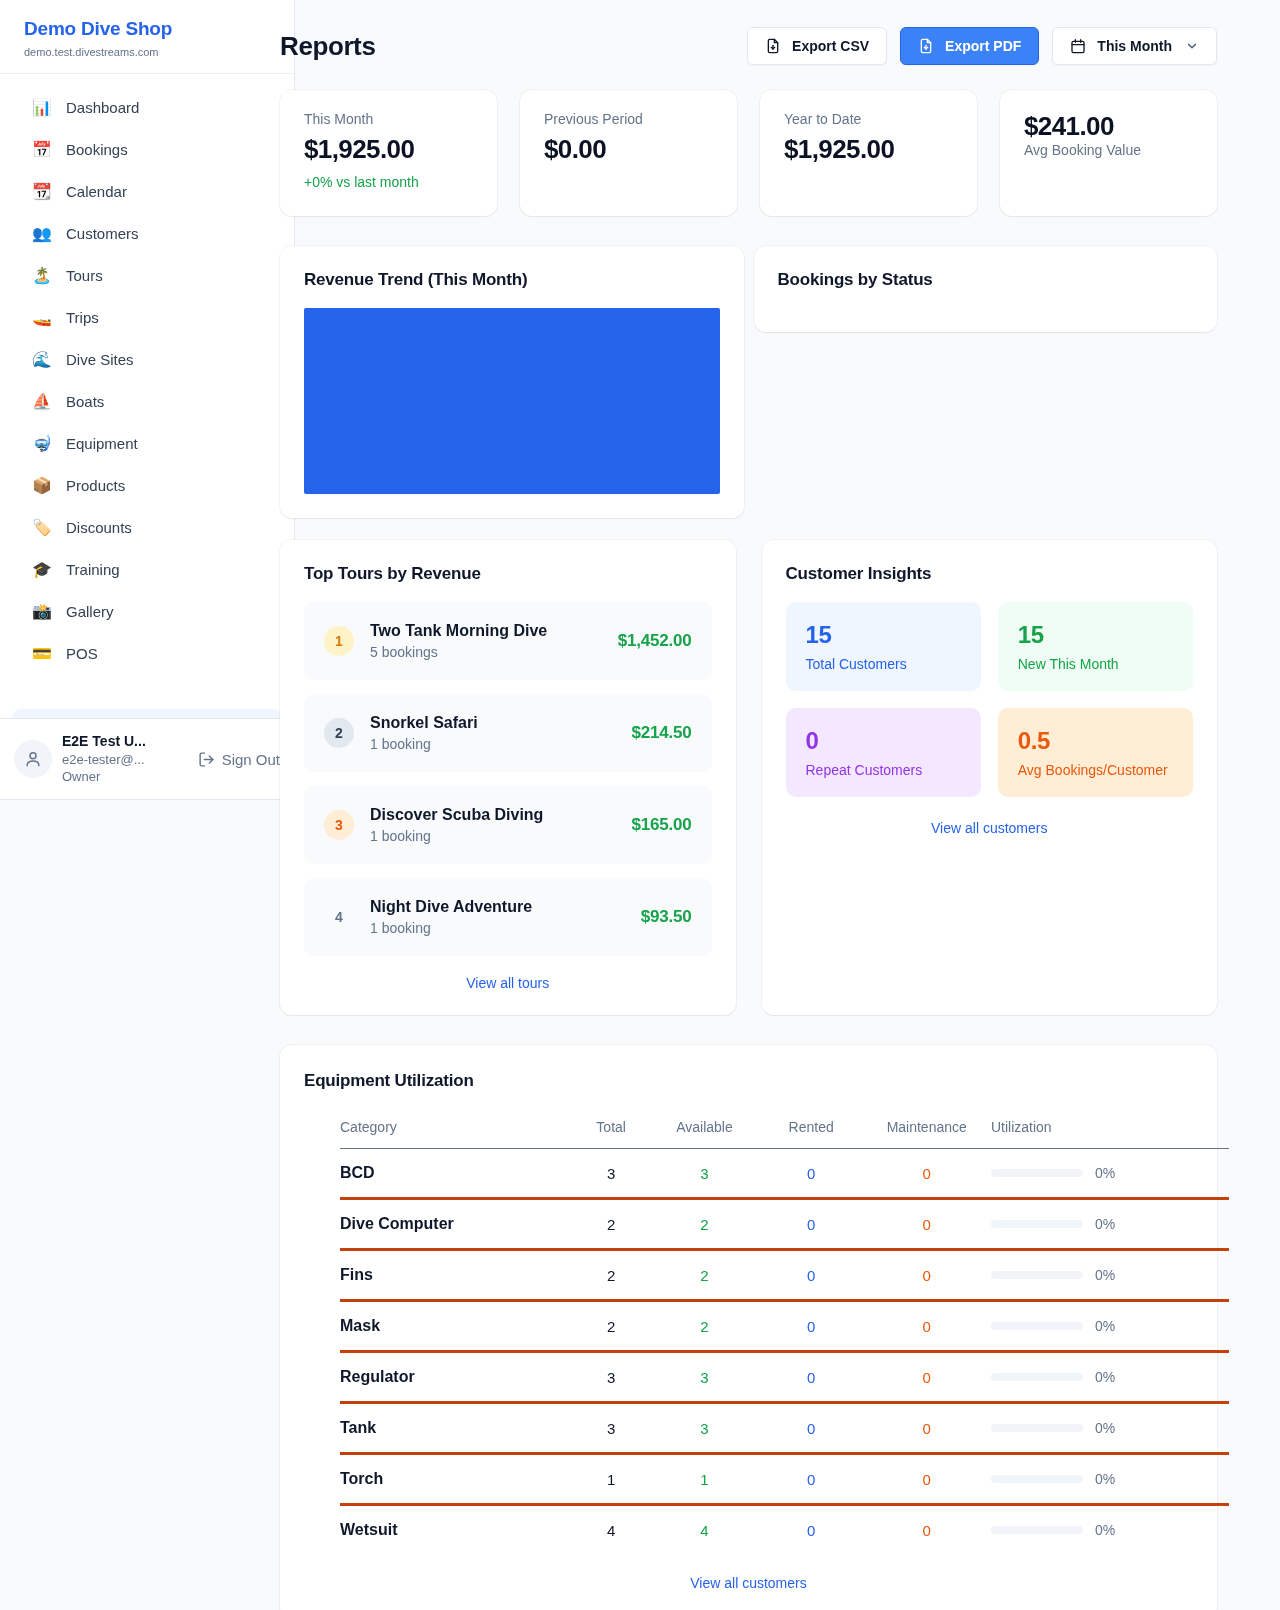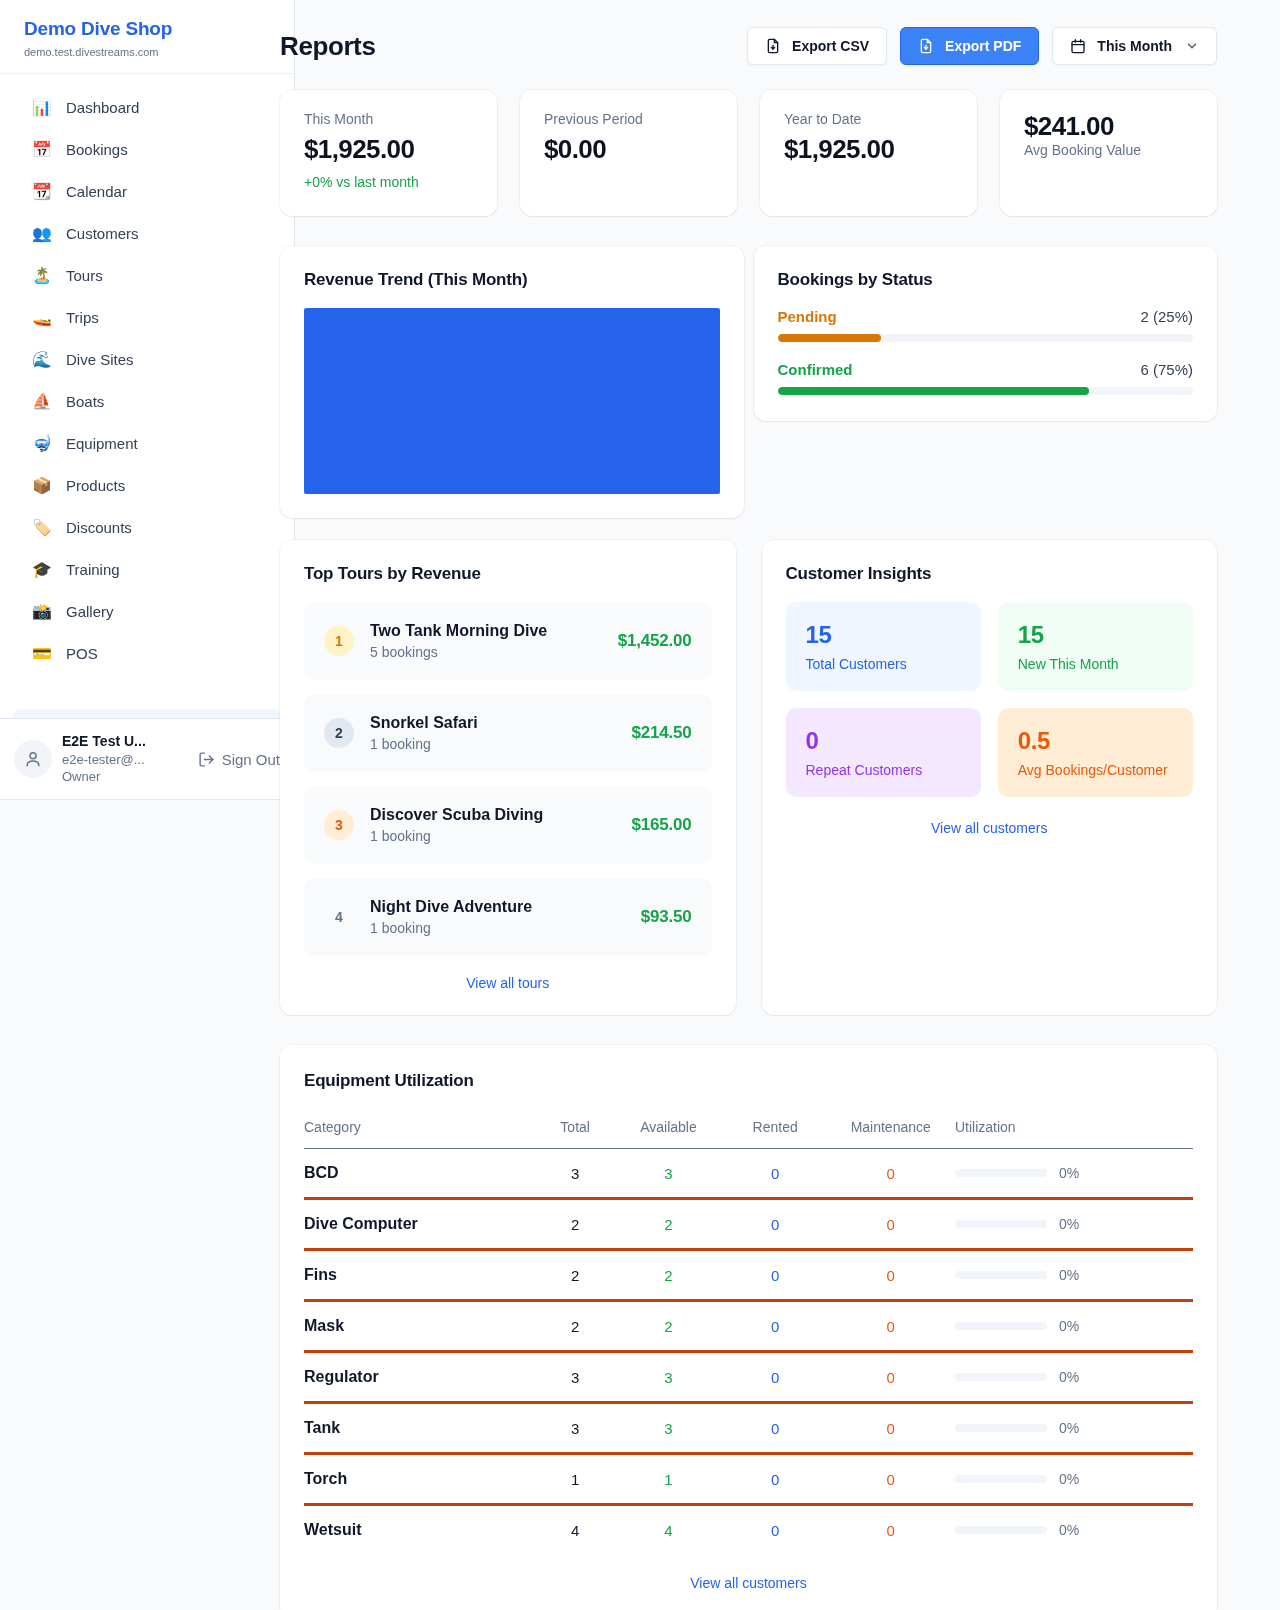--- a/index.html
+++ b/index.html
@@ -116,21 +116,21 @@
   .tile-value { font-size:24px; font-weight:bold; letter-spacing:-.4px; }
   .tile-label { font-size:14px; margin-top:7px; }
   .tile:nth-child(1) { background:#eff6ff; color:#2563eb; }
   .tile:nth-child(2) { background:#f0fdf4; color:#16a34a; }
   .tile:nth-child(3) { background:#f3e8ff; color:#9333ea; }
   .tile:nth-child(4) { background:#ffedd5; color:#ea580c; }
   .insights-link { margin-top:23px; }
 
   
   .equip-panel { padding:26px 24px 18px; }
-  table { width:100%; border-collapse:collapse; }
+  table { width:100%; border-collapse:collapse;margin-left:36px; }
   th {
     font-size:14px; font-weight:normal; color:#64748b; text-align:center;
     padding:10px 0 13px; border-bottom:1px solid #64748b;
   }
   td { font-size:15px; text-align:center; padding:15px 0; border-bottom:3px solid #c2410c; }
   tr:last-child td { border-bottom:none; }
   th:nth-child(1), td:nth-child(1) { text-align:left; width:26%; }
   th:nth-child(2), td:nth-child(2) { width:9%; }
   th:nth-child(3), td:nth-child(3) { width:12%; }
   th:nth-child(4), td:nth-child(4) { width:12%; }
@@ -314,42 +314,20 @@
   </div>
 
   <div class="row2">
     <section class="card panel">
       <h2 class="panel-title">Revenue Trend (This Month)</h2>
       <div class="chart-block"></div>
     </section>
 
     <section class="card panel">
       <h2 class="panel-title">Bookings by Status</h2>
-      <div id="status-list">
-
-          <div class="status-item">
-            <div class="status-head">
-              <span class="status-name">Pending</span>
-              <span class="status-count">2 (25%)</span>
-            </div>
-            <div class="track">
-              <div class="fill" style="width: 25%;"></div>
-            </div>
-          </div>
-
-          <div class="status-item">
-            <div class="status-head">
-              <span class="status-name">Confirmed</span>
-              <span class="status-count">6 (75%)</span>
-            </div>
-            <div class="track">
-              <div class="fill" style="width: 75%;"></div>
-            </div>
-          </div>
-        </div>
     </section>
   </div>
 
   <div class="row3">
     <section class="card panel">
       <h2 class="panel-title">Top Tours by Revenue</h2>
       <div id="tour-list">
 
           <div class="tour-row">
             <span class="rank">1</span>

